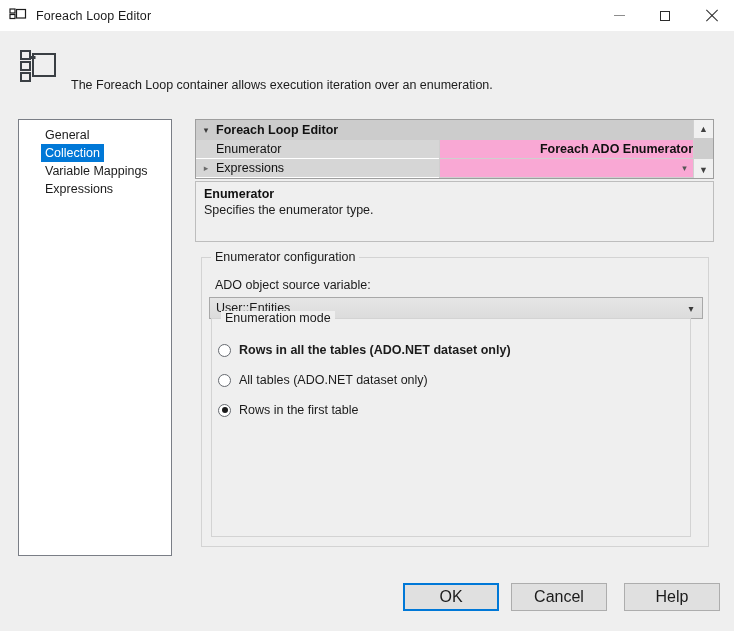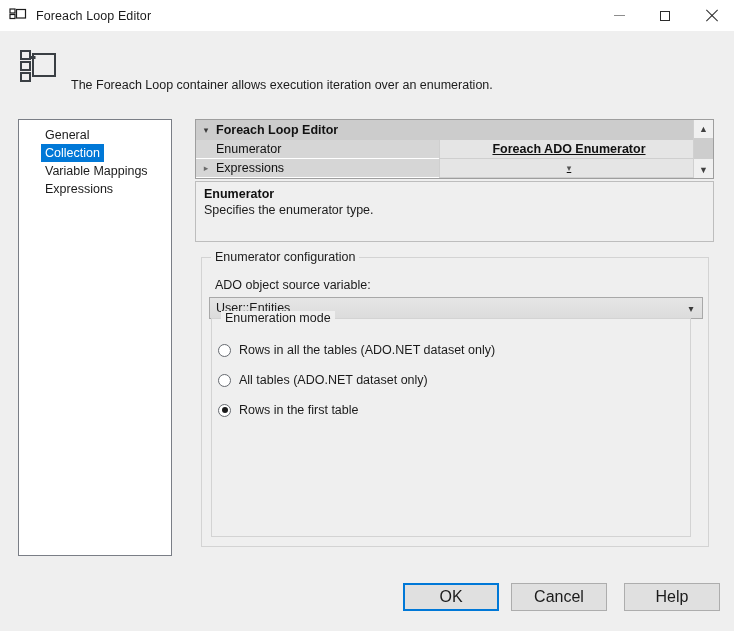--- a/index.html
+++ b/index.html
@@ -202,34 +202,33 @@
   .pg-expander {
     width: 20px;
     text-align: center;
     font-size: 9px;
     color: #6a6a6a;
     flex: 0 0 auto;
   }
   .pg-val {
     flex: 1 1 auto;
     box-sizing: border-box;
-    background: #e5e5e5;
+    background: #f9a8d4;
     border-bottom: 1px solid #cfcfcf;
     border-left: 1px solid #cfcfcf;
     font-size: 12.5px;
     line-height: 19px;
     padding-left: 5px;
     font-weight: bold;
     color: #111111;
     white-space: nowrap;
     overflow: hidden;
     display: flex;
     align-items: center;
-    justify-content: center;
-    text-decoration: underline;
+    justify-content: flex-end;
   }
   .pg-val.plain { font-weight: normal; }
   .pg-drop {
     width: 17px;
     height: 100%;
     display: flex;
     align-items: center;
     justify-content: center;
     color: #555;
     font-size: 9px;
@@ -344,21 +343,21 @@
     color: #3a3a3a;
   }
 
   .radio-row {
     position: absolute;
     left: 6px;
     display: flex;
     align-items: center;
     height: 18px;
   }
-  #radio-0 { top: 22px; }
+  #radio-0 { top: 22px; font-weight: bold; }
   #radio-1 { top: 52px; }
   #radio-2 { top: 82px; }
   .radio-mark {
     width: 13px; height: 13px;
     border-radius: 50%;
     border: 1px solid #666a70;
     background: #ffffff;
     box-sizing: border-box;
     flex: 0 0 auto;
     position: relative;

